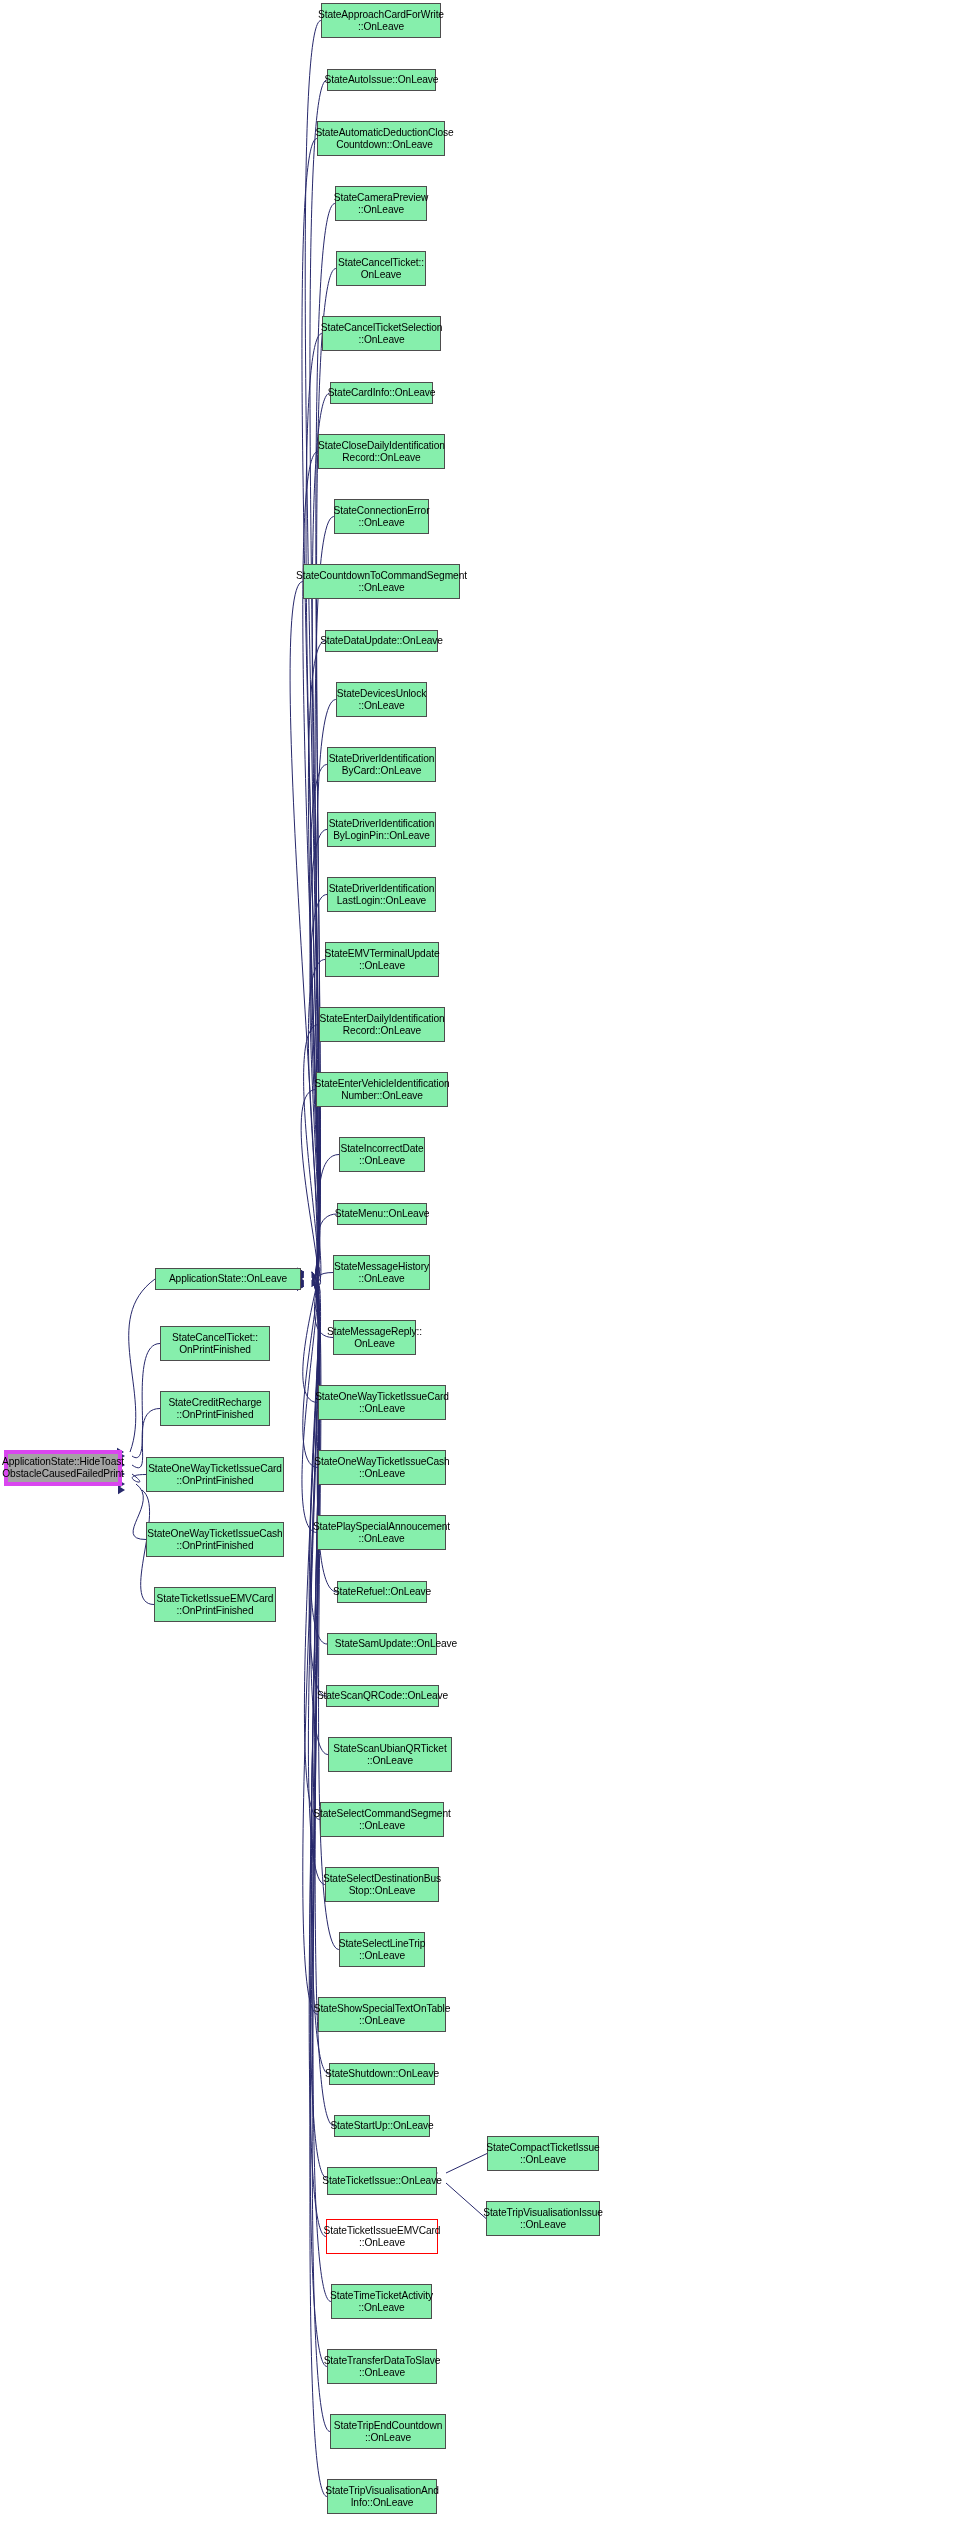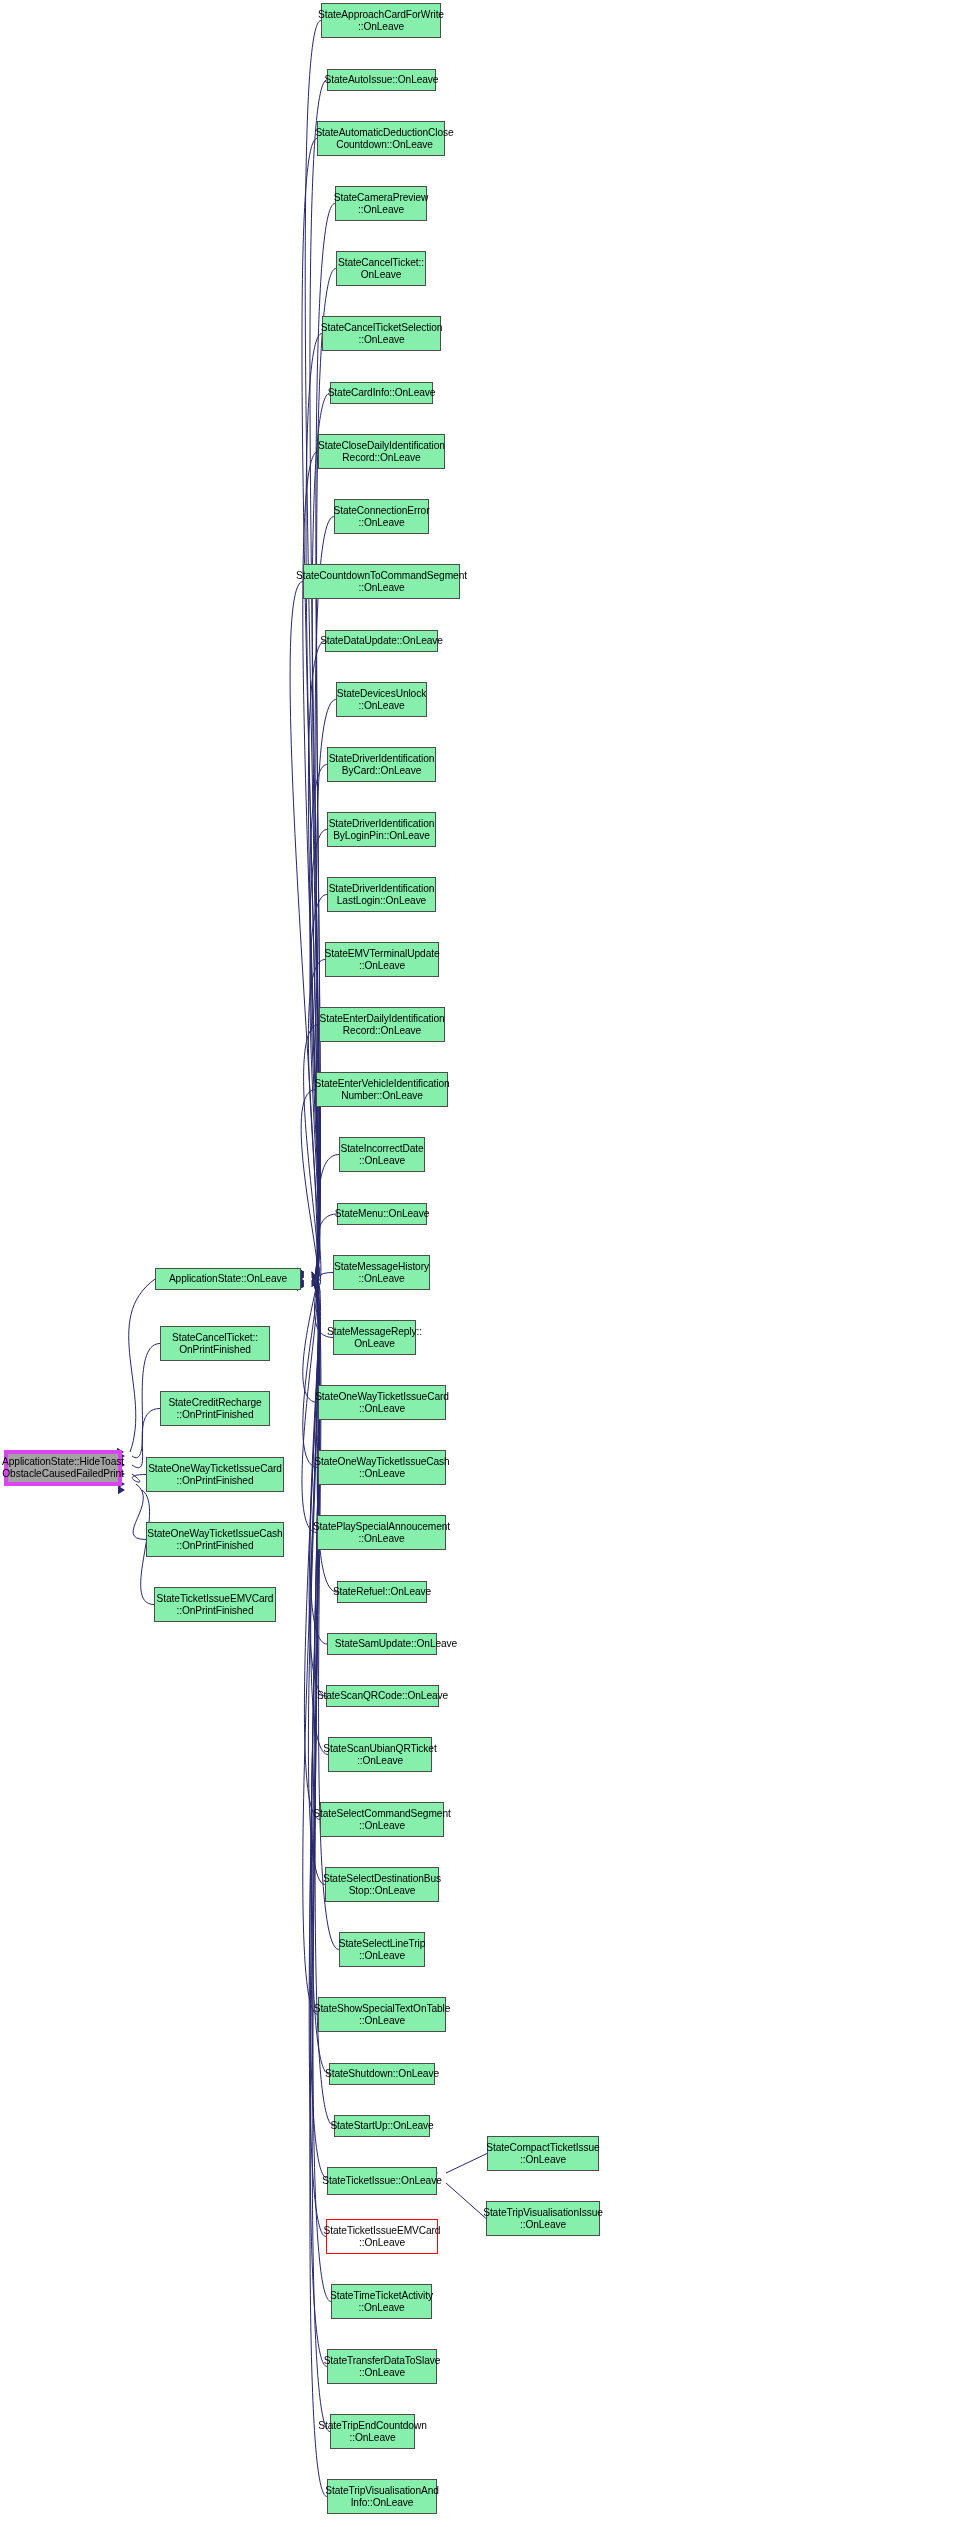--- a/index.html
+++ b/index.html
@@ -206,40 +206,40 @@
 OnLeave</div>
     <div class="node" style="left: 318px; top: 1385px; width: 128px; height: 35px;">StateOneWayTicketIssueCard
 ::OnLeave</div>
     <div class="node" style="left: 318px; top: 1450px; width: 128px; height: 35px;">StateOneWayTicketIssueCash
 ::OnLeave</div>
     <div class="node" style="left: 317px; top: 1515px; width: 129px; height: 35px;">StatePlaySpecialAnnoucement
 ::OnLeave</div>
     <div class="node" style="left: 337px; top: 1581px; width: 90px; height: 22px;">StateRefuel::OnLeave</div>
     <div class="node" style="left: 327px; top: 1633px; width: 110px; height: 22px; padding-left: 31px;">StateSamUpdate::OnLeave</div>
     <div class="node" style="left: 326px; top: 1685px; width: 113px; height: 22px;">StateScanQRCode::OnLeave</div>
-    <div class="node" style="left: 328px; top: 1737px; width: 104px; height: 35px;">StateScanUbianQRTicket
+    <div class="node" style="left: 328px; top: 1737px; width: 124px; height: 35px;">StateScanUbianQRTicket
 ::OnLeave</div>
     <div class="node" style="left: 320px; top: 1802px; width: 124px; height: 35px;">StateSelectCommandSegment
 ::OnLeave</div>
     <div class="node" style="left: 325px; top: 1867px; width: 114px; height: 35px;">StateSelectDestinationBus
 Stop::OnLeave</div>
     <div class="node" style="left: 339px; top: 1932px; width: 86px; height: 35px;">StateSelectLineTrip
 ::OnLeave</div>
     <div class="node" style="left: 318px; top: 1997px; width: 128px; height: 35px;">StateShowSpecialTextOnTable
 ::OnLeave</div>
     <div class="node" style="left: 329px; top: 2063px; width: 106px; height: 22px;">StateShutdown::OnLeave</div>
     <div class="node" style="left: 334px; top: 2115px; width: 96px; height: 22px;">StateStartUp::OnLeave</div>
     <div class="node" style="left: 327px; top: 2167px; width: 110px; height: 28px;">StateTicketIssue::OnLeave</div>
     <div class="node current" style="left: 326px; top: 2219px; width: 112px; height: 35px;">StateTicketIssueEMVCard
 ::OnLeave</div>
     <div class="node" style="left: 331px; top: 2284px; width: 101px; height: 35px;">StateTimeTicketActivity
 ::OnLeave</div>
     <div class="node" style="left: 327px; top: 2349px; width: 110px; height: 35px;">StateTransferDataToSlave
 ::OnLeave</div>
-    <div class="node" style="left: 330px; top: 2414px; width: 85px; height: 35px; text-align: center;">StateTripEndCountdown
+    <div class="node" style="left: 330px; top: 2414px; width: 116px; height: 35px; text-align: center;">StateTripEndCountdown
 ::OnLeave</div>
     <div class="node" style="left: 327px; top: 2479px; width: 110px; height: 35px;">StateTripVisualisationAnd
 Info::OnLeave</div>
     <div class="node" style="left: 487px; top: 2136px; width: 112px; height: 35px;">StateCompactTicketIssue
 ::OnLeave</div>
     <div class="node" style="left: 486px; top: 2201px; width: 114px; height: 35px;">StateTripVisualisationIssue
 ::OnLeave</div>
   </div>
 
 </body></html>

